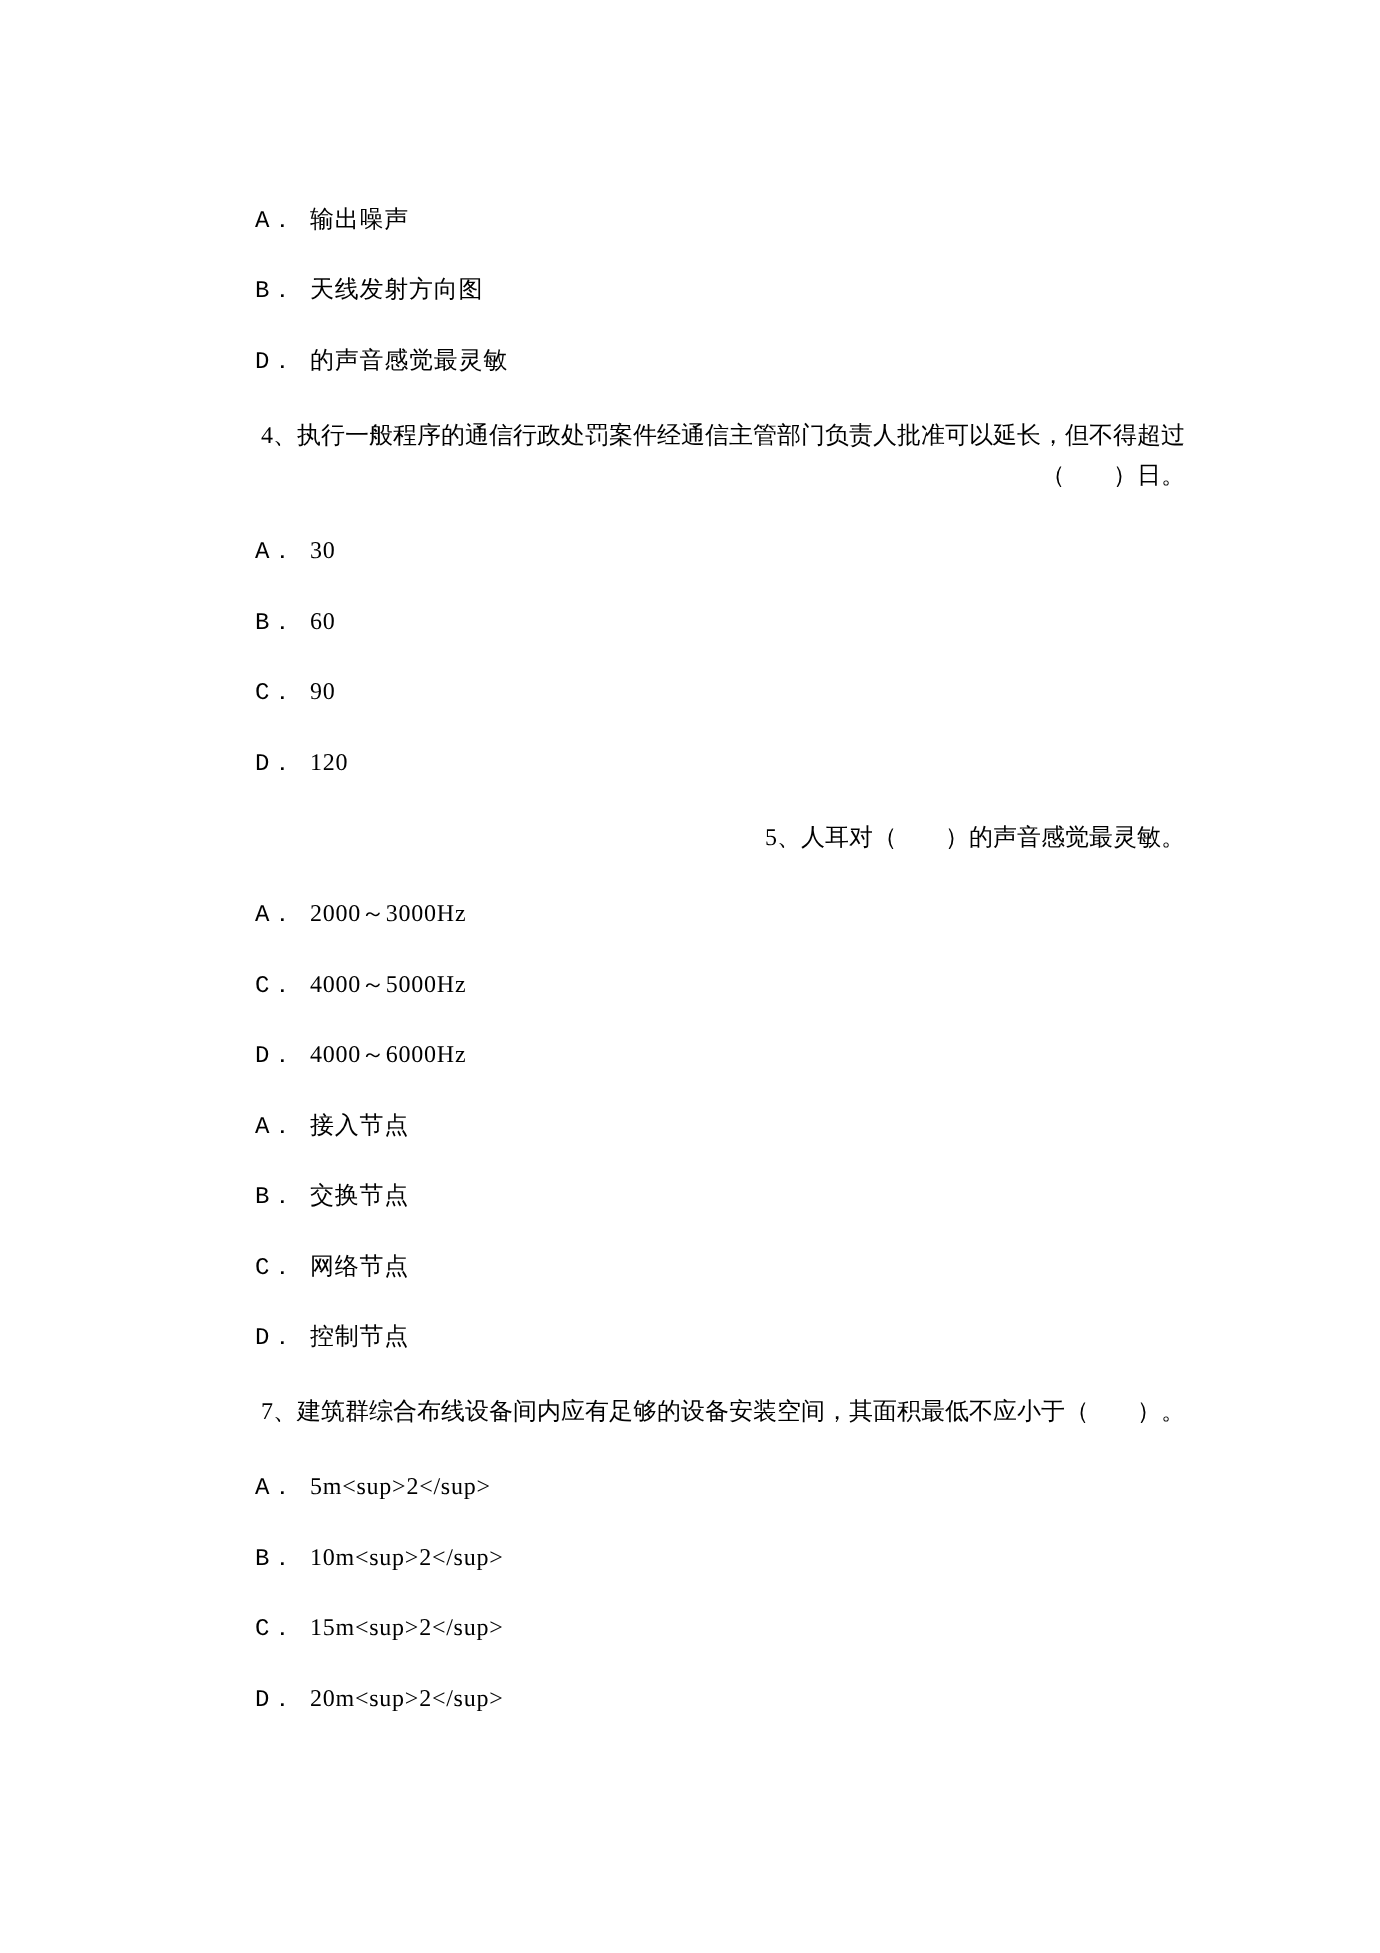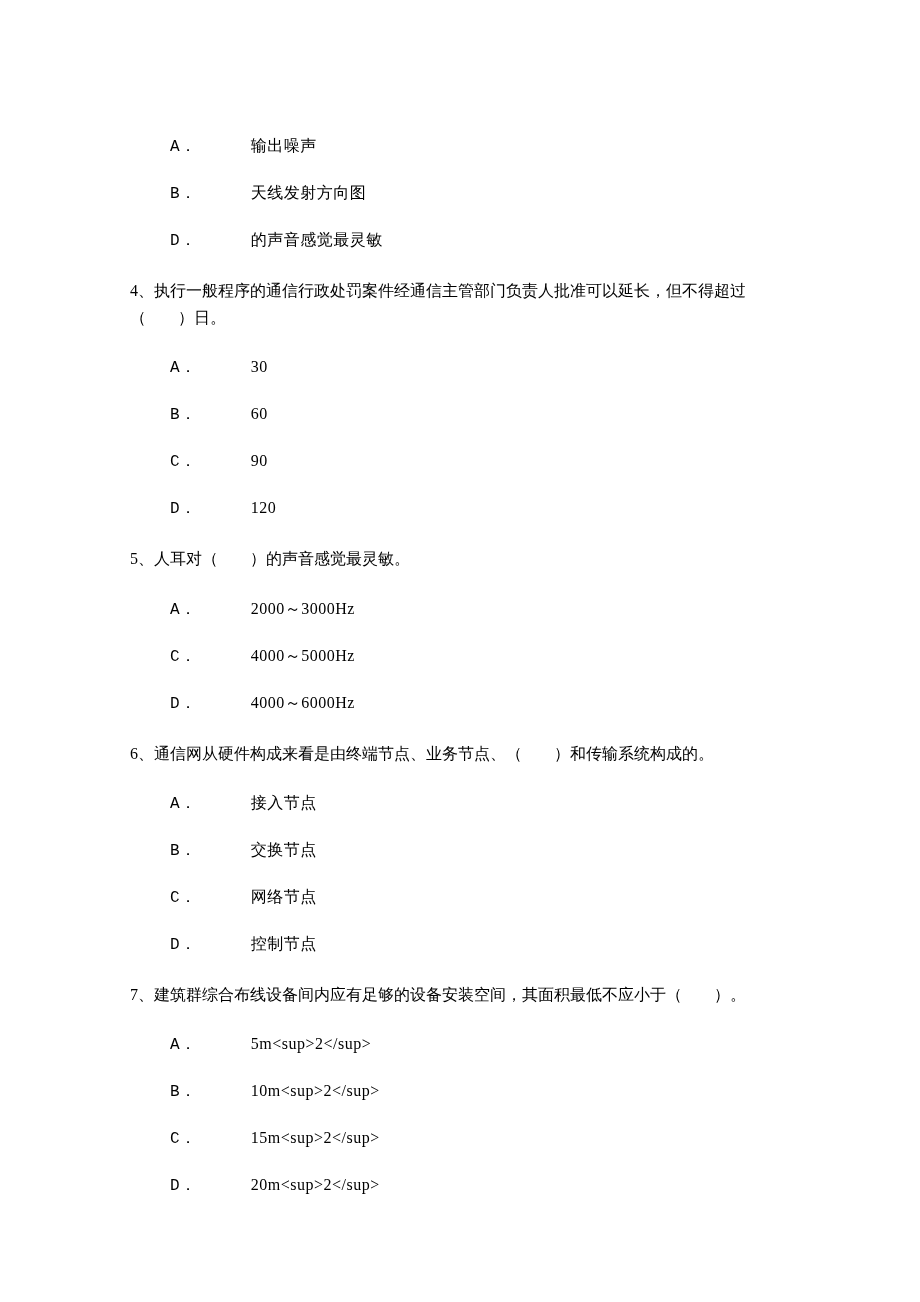--- a/index.html
+++ b/index.html
@@ -22,25 +22,25 @@
   .option-line {
     margin: 26px 0;
     letter-spacing: 0.5px;
     font-family: Consolas, "Courier New", monospace;
   }
   .option-line .letter {
     font-family: Consolas, "Courier New", monospace;
   }
   .option-line .text {
     font-family: "SimSun", "宋体", serif;
-    margin-left: 44px;
   }
   .question-line {
     margin: 26px 0;
     line-height: 1.7;
+    text-align: right;
   }
 </style>
 </head>
 <body>
 
 <div class="page">
 
   <div class="option-block">
     <div class="option-line">
       <span class="letter">A．</span>
@@ -85,21 +85,20 @@
     <div class="option-line">
       <span class="letter">C．</span>
       <span class="text">4000～5000Hz</span>
     </div>
     <div class="option-line">
       <span class="letter">D．</span>
       <span class="text">4000～6000Hz</span>
     </div>
   </div>
 
-  <div class="question-line">6、通信网从硬件构成来看是由终端节点、业务节点、（　　）和传输系统构成的。</div>
   <div class="option-block">
     <div class="option-line">
       <span class="letter">A．</span>
       <span class="text">接入节点</span>
     </div>
     <div class="option-line">
       <span class="letter">B．</span>
       <span class="text">交换节点</span>
     </div>
     <div class="option-line">

